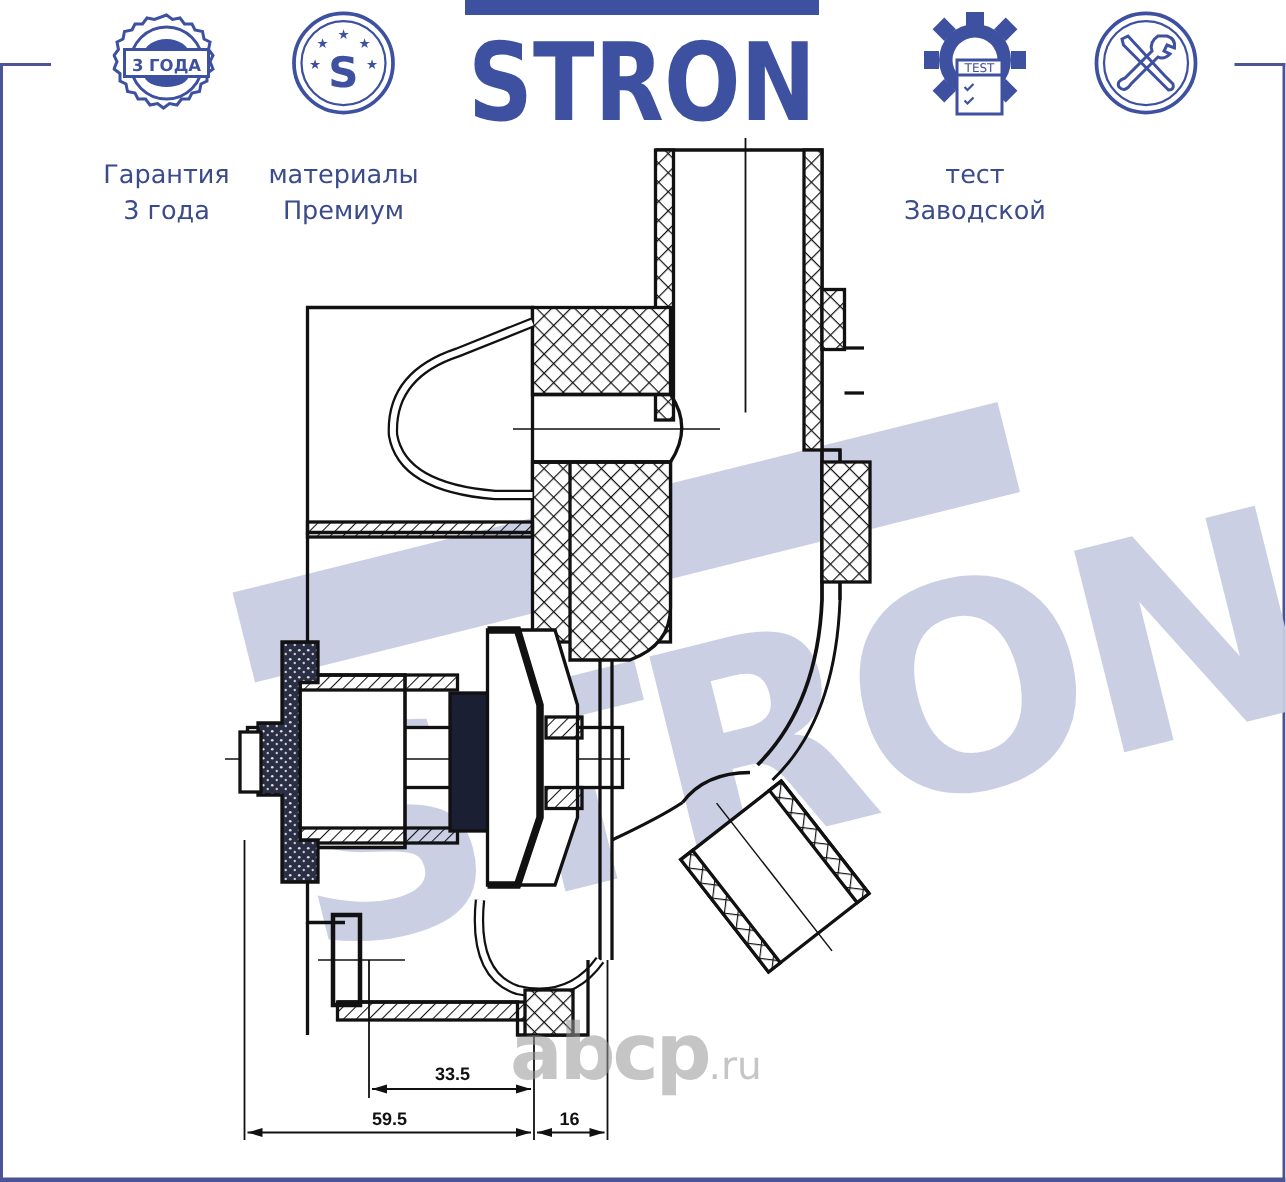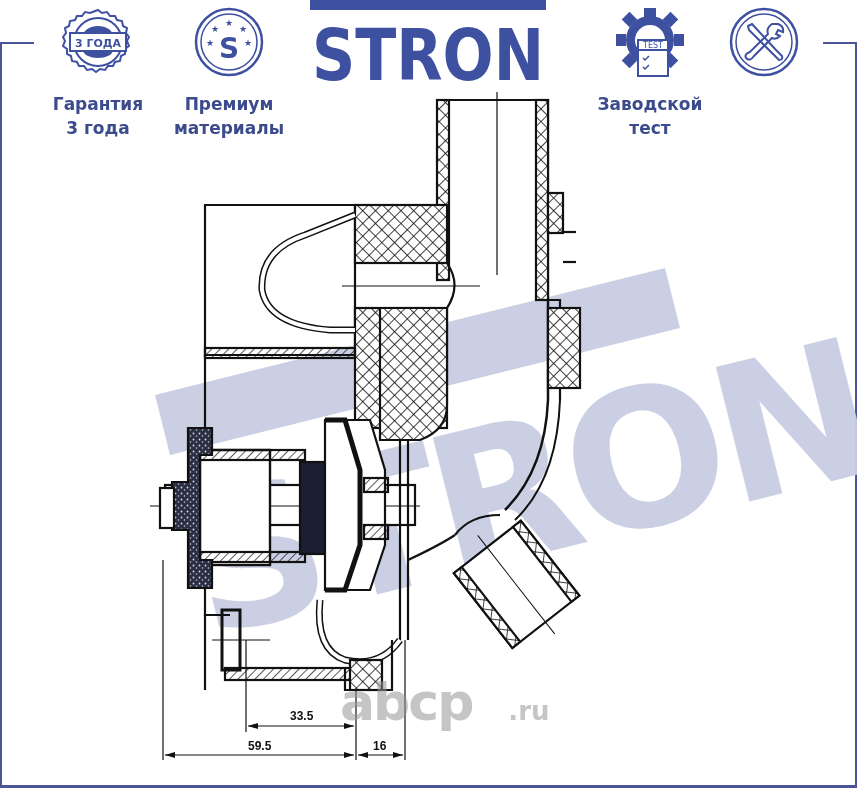--- a/index.html
+++ b/index.html
@@ -1,25 +1,25 @@
 <!DOCTYPE html>
 <html><head>
 <meta charset="utf-8">
 <style>
   html, body { margin:0; padding:0; background:#ffffff; }
   body { width:857px; height:788px; position:relative; overflow:hidden; font-family:"Liberation Sans", sans-serif; }
   .frame-line { position:absolute; background:#4a5496; }
   .feature { position:absolute; width:140px; text-align:center; color:#3e4c8a; }
   .feature .icon { width:72px; height:72px; margin:6px auto 0; display:block; }
-  .feature .label { font-family:"DejaVu Sans", sans-serif; font-size:17px; line-height:24px; margin-top:14px; color:#3b4b8c;font-weight:bold; }
+  .feature .label { font-family:"DejaVu Sans", sans-serif; font-size:17px; line-height:24px; margin-top:27px; color:#3b4b8c; }
   .logo { position:absolute; left:310px; top:0; width:236px; height:86px; }
   .drawing { position:absolute; left:0; top:0; width:857px; height:788px; }
   .dim-text { font-family:"Liberation Sans", sans-serif; font-size:12px; font-weight:bold; fill:#111; }
   .abcp { position:absolute; left:340px; top:672px; font-family:"DejaVu Sans", sans-serif; font-size:52px; font-weight:bold; color:rgba(150,150,150,0.55); letter-spacing:-2px; }
-  .abcp .ru { font-size:26px; font-weight:bold; letter-spacing:0;margin-left:36px; }
+  .abcp .ru { font-size:26px; font-weight:normal; letter-spacing:0; }
 </style>
 </head>
 <body>
 
 <div class="frame-line" style="left:0;top:42px;width:34px;height:2px;"></div>
 <div class="frame-line" style="left:0;top:42px;width:2px;height:746px;"></div>
 <div class="frame-line" style="left:823px;top:42px;width:34px;height:2px;"></div>
 <div class="frame-line" style="left:855px;top:42px;width:2px;height:746px;"></div>
 <div class="frame-line" style="left:0;top:785px;width:857px;height:3px;"></div>
 
@@ -134,21 +134,21 @@
   <text class="dim-text" x="373" y="750">16</text>
 </svg>
 
 <div class="abcp"><span>abcp</span><span class="ru">.ru</span></div>
 
 <svg class="logo" viewBox="0 0 236 86">
   <rect x="0" y="0" width="236" height="10" fill="#3e51a1"></rect>
   <text x="118" y="80" text-anchor="middle" font-family="DejaVu Sans" font-weight="bold" font-size="72" fill="#3e51a1" textLength="232" lengthAdjust="spacingAndGlyphs">STRON</text>
 </svg>
 
-<div class="feature" style="left:28px;top:0;">
+<div class="feature" style="left:41px;top:0;">
   <svg class="icon" viewBox="0 0 72 72">
     <g fill="none" stroke="#3e51a1" stroke-width="2">
       <path d="M36,4 l4,3 5,-1 3,4 5,0 2,4 5,1 1,5 4,2 -1,5 3,4 -2,4 2,5 -4,3 0,5 -4,2 -1,5 -5,1 -2,4 -5,0 -3,4 -5,-1 -4,3 -4,-3 -5,1 -3,-4 -5,0 -2,-4 -5,-1 -1,-5 -4,-2 0,-5 -4,-3 2,-5 -2,-4 3,-4 -1,-5 4,-2 1,-5 5,-1 2,-4 5,0 3,-4 5,1 z"></path>
       <circle cx="36" cy="36" r="24"></circle>
     </g>
     <ellipse cx="36" cy="30" rx="15" ry="10" fill="#3e51a1"></ellipse>
     <ellipse cx="36" cy="44" rx="15" ry="8" fill="#3e51a1"></ellipse>
     <rect x="8" y="27" width="56" height="18" fill="#fff" stroke="#3e51a1" stroke-width="2"></rect>
     <text x="36" y="41" text-anchor="middle" font-family="DejaVu Sans" font-weight="bold" font-size="11" fill="#3e51a1">3 ГОДА</text>
   </svg>
@@ -165,22 +165,22 @@
     <g fill="#3e51a1" font-family="DejaVu Sans" font-size="9" text-anchor="middle">
       <text x="36" y="20">★</text>
         <text x="22" y="26">★</text>
         <text x="50" y="26">★</text>
       <text x="17" y="40">★</text>
         <text x="55" y="40">★</text>
     </g>
     <text x="36" y="52" text-anchor="middle" font-family="DejaVu Sans" font-weight="bold" font-size="28" fill="#3e51a1">S</text>
   </svg>
   <div class="label">
+    <div>материалы</div>
     <div>Премиум</div>
-    <div>материалы</div>
   </div>
 </div>
 
 <div class="feature" style="left:580px;top:0;">
   <svg class="icon" viewBox="0 0 72 72">
     <g fill="#3e51a1">
       <circle cx="36" cy="34" r="24"></circle>
       <rect x="30" y="2" width="12" height="10"></rect>
       <rect x="30" y="56" width="12" height="10"></rect>
       <rect x="2" y="28" width="10" height="12"></rect>
@@ -190,22 +190,22 @@
       <rect x="10" y="49" width="11" height="11" transform="rotate(45 15.5 54.5)"></rect>
       <rect x="51" y="49" width="11" height="11" transform="rotate(45 56.5 54.5)"></rect>
     </g>
     <circle cx="36" cy="34" r="15" fill="#fff"></circle>
     <rect x="24" y="34" width="30" height="36" fill="#fff" stroke="#3e51a1" stroke-width="2"></rect>
     <line x1="24" y1="44" x2="54" y2="44" stroke="#3e51a1" stroke-width="2"></line>
     <text x="39" y="42" text-anchor="middle" font-family="DejaVu Sans" font-size="8" fill="#3e51a1">TEST</text>
     <path d="M29,52 l2,2 4,-4 M29,61 l2,2 4,-4" stroke="#3e51a1" stroke-width="1.5" fill="none"></path>
   </svg>
   <div class="label">
+    <div>тест</div>
     <div>Заводской</div>
-    <div>тест</div>
   </div>
 </div>
 
 <div class="feature" style="left:694px;top:0;">
   <svg class="icon" viewBox="0 0 72 72">
     <circle cx="36" cy="36" r="33" fill="none" stroke="#3e51a1" stroke-width="2.5"></circle>
     <circle cx="36" cy="36" r="28" fill="none" stroke="#3e51a1" stroke-width="1.5"></circle>
     <g fill="none" stroke="#3e51a1" stroke-width="2">
       <path d="M20,20 L24,18 L48,44 L54,50 Q55,54 51,54 L45,48 L21,24 Z"></path>
       <path d="M50,18 Q56,20 55,26 L50,24 L48,28 L52,30 Q48,34 44,32 L26,50 Q22,56 18,52 Q16,48 22,46 L40,28 Q38,22 44,18 Z"></path>

